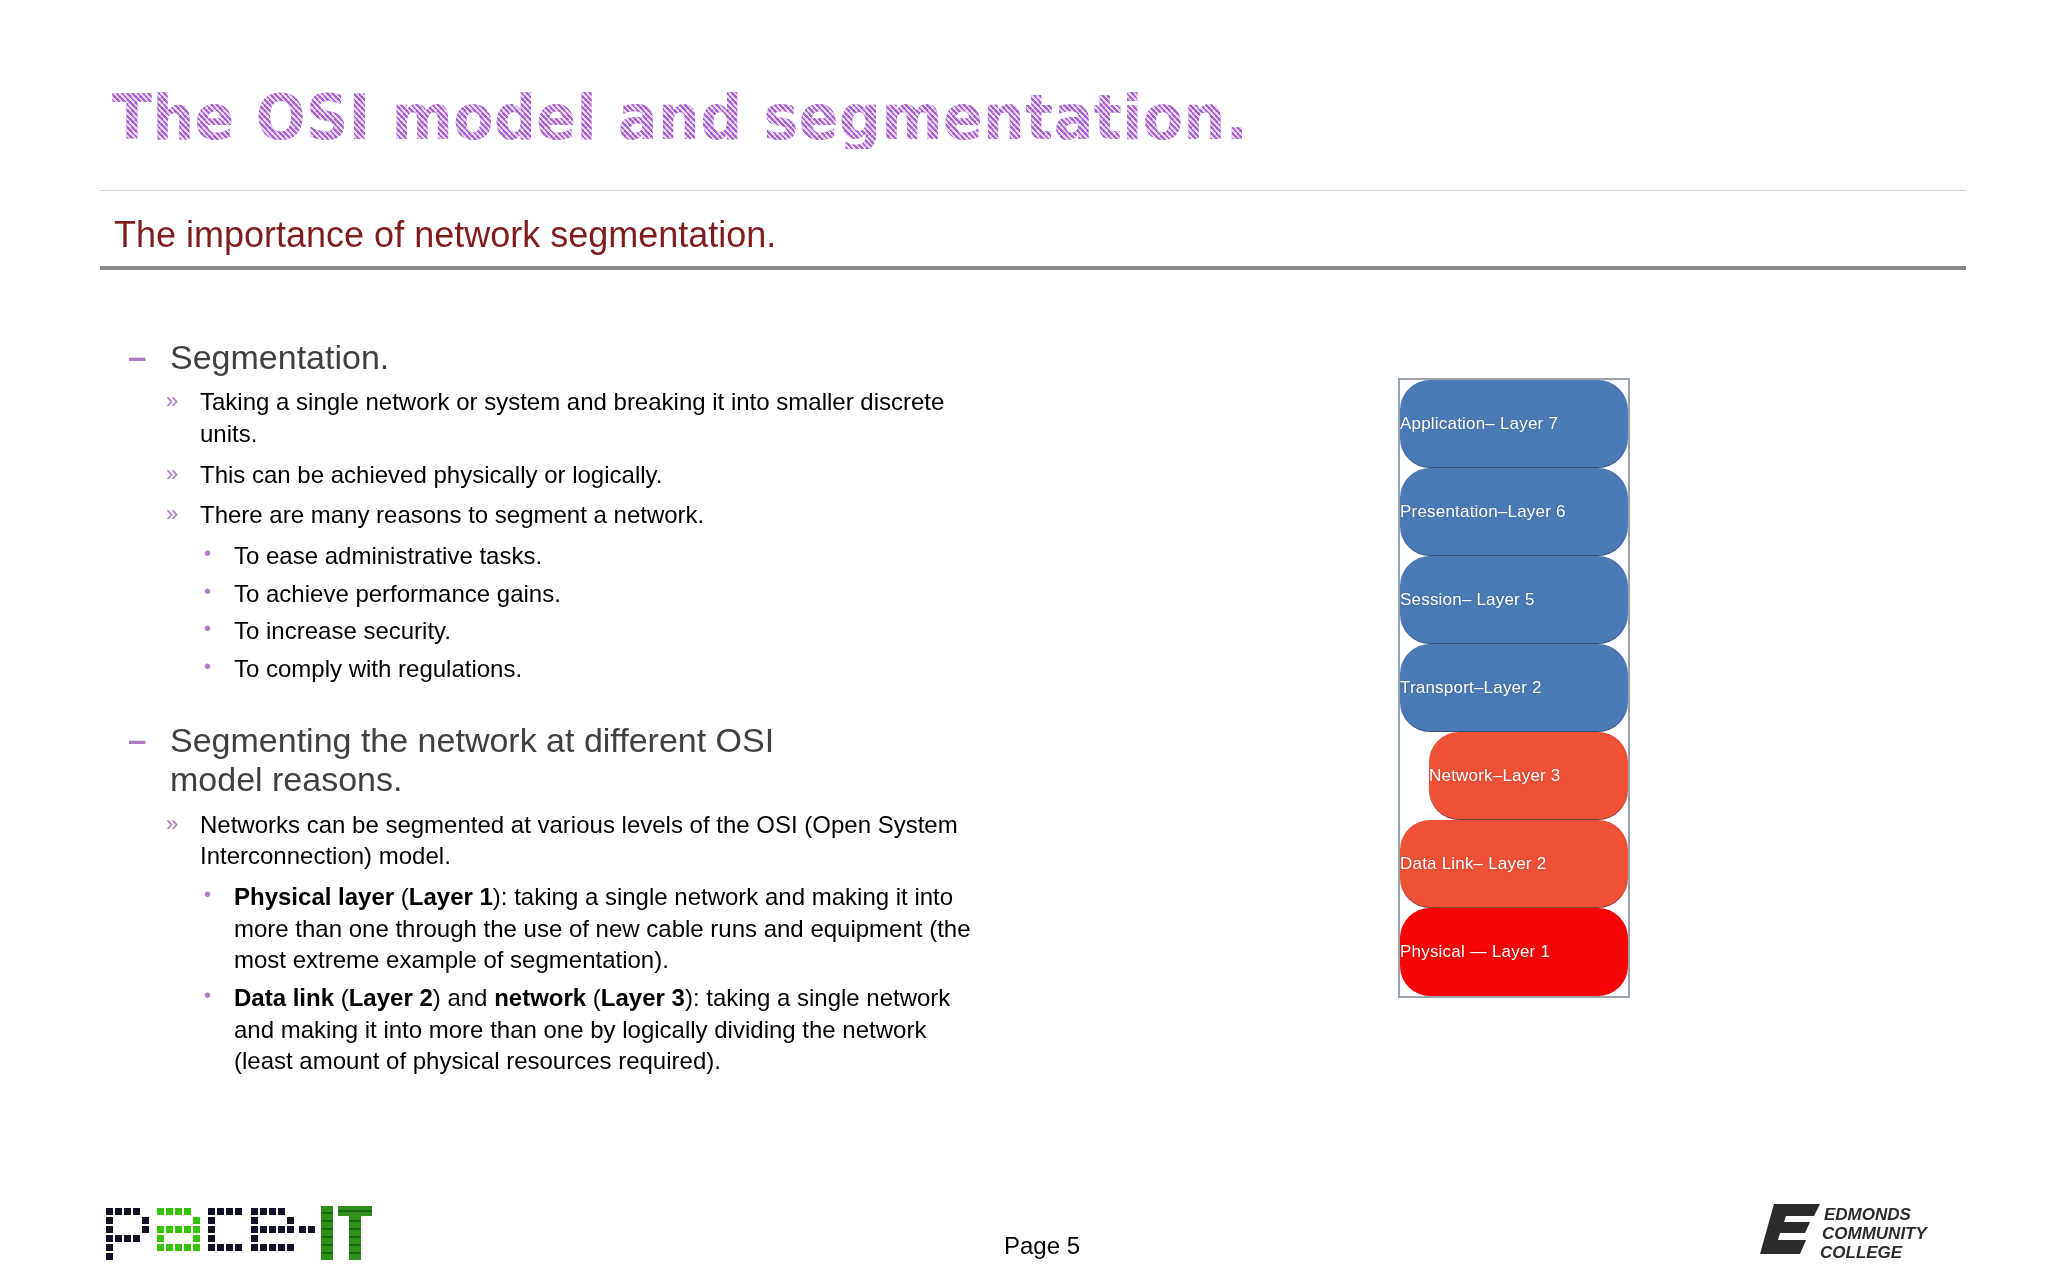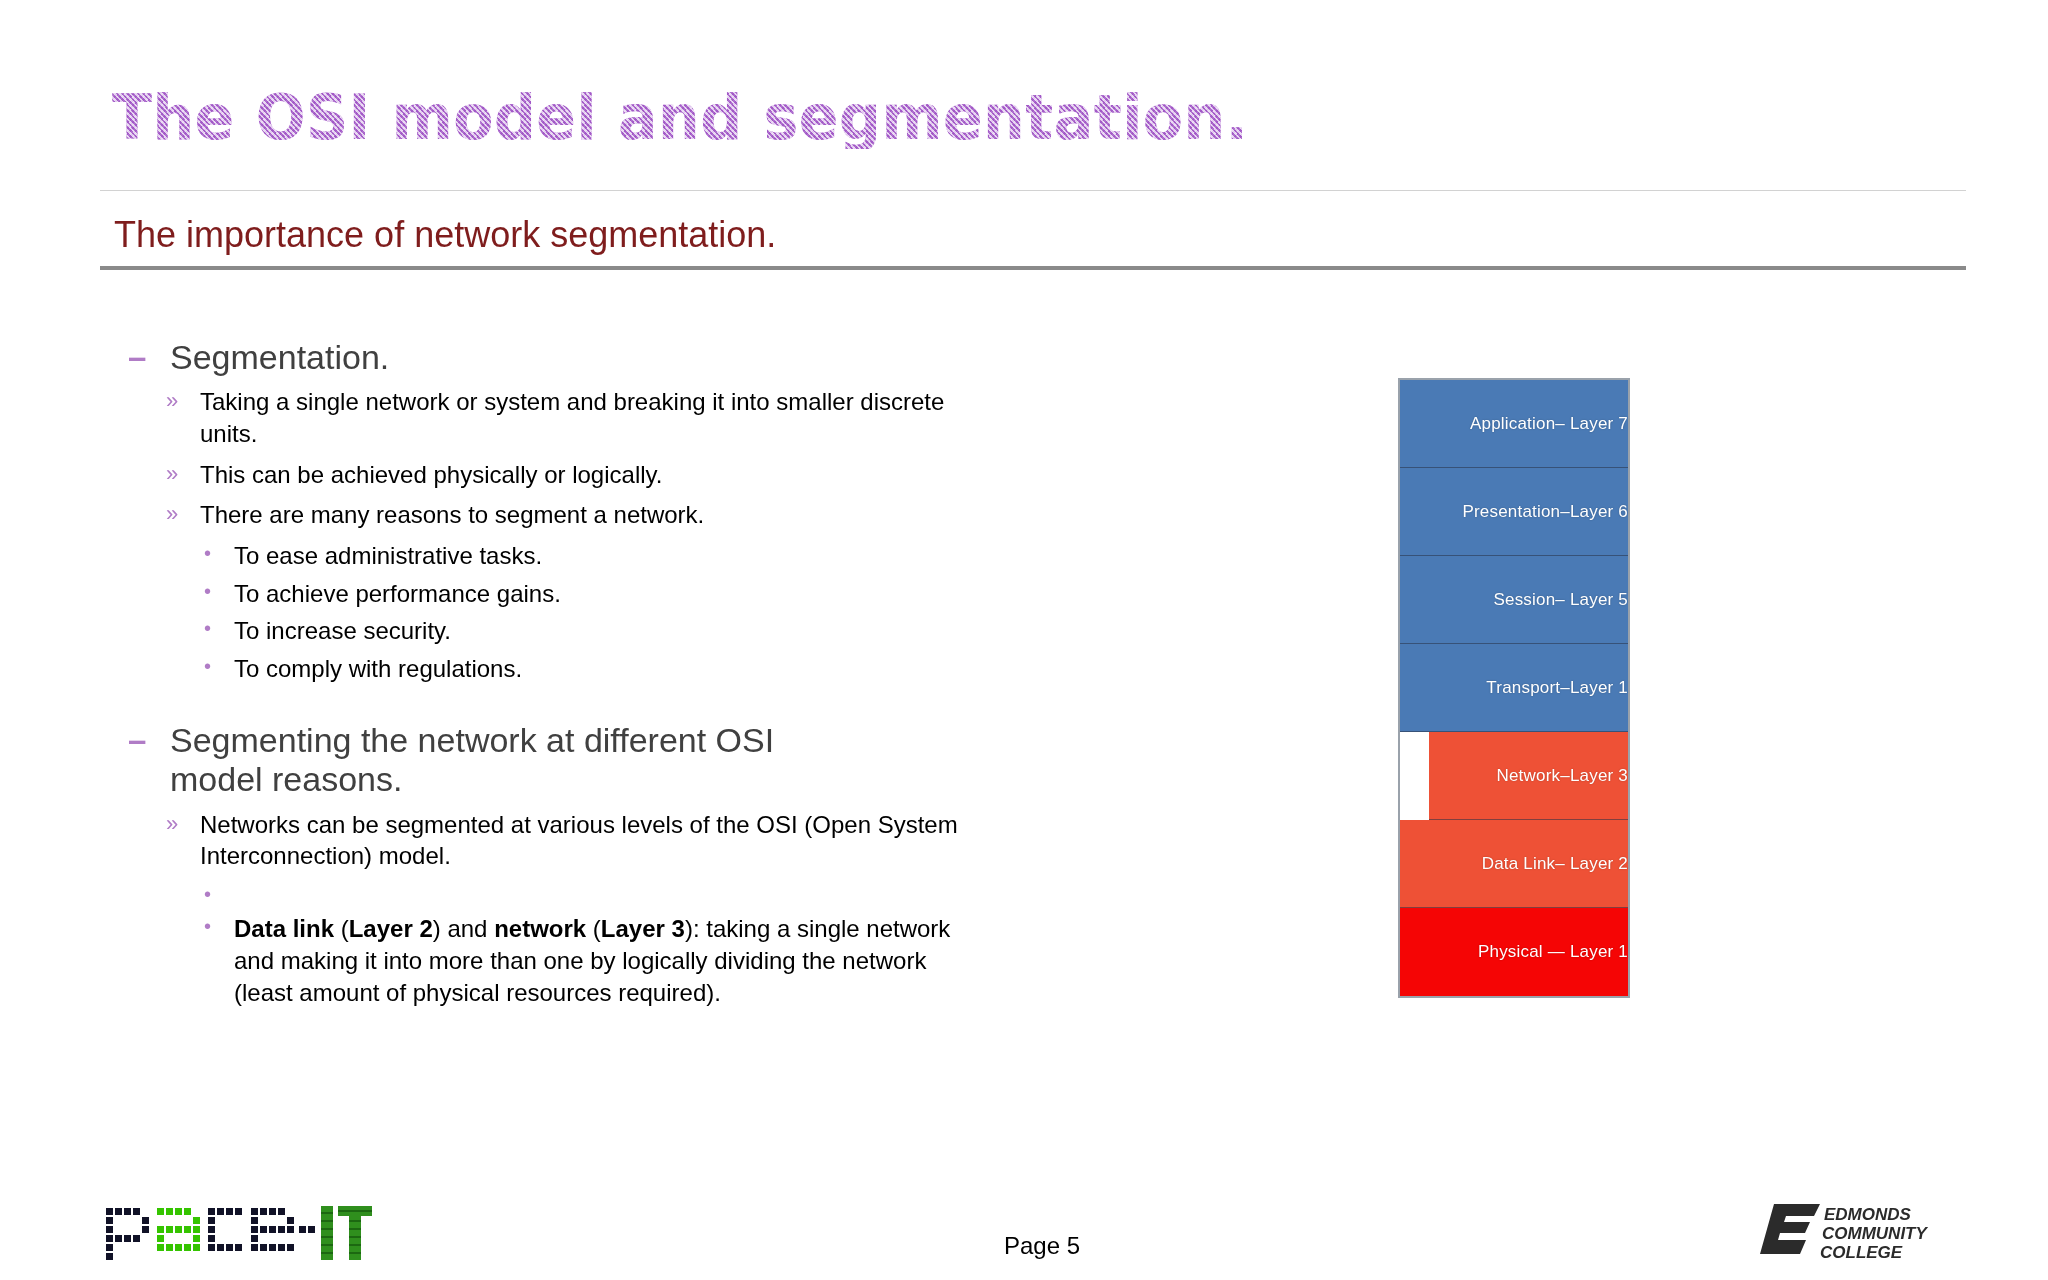--- a/index.html
+++ b/index.html
@@ -148,27 +148,28 @@
     left: 1398px;
     top: 378px;
     width: 232px;
     border: 2px solid #9aa2ab;
     box-sizing: border-box;
   }
   .osi-layer {
     height: 88px;
     display: flex;
     align-items: center;
-    justify-content: flex-end;
+    justify-content: flex-start;
     color: #ffffff;
     font-size: 17px;
     letter-spacing: 0.2px;
     box-sizing: border-box;
     border-bottom: 1px solid rgba(40,50,70,0.55);
     text-shadow: 0 0 2px rgba(0,0,0,0.25);
+    border-radius: 30px;
   }
   .osi-layer:last-child { border-bottom: none; }
 
   
   #page-number {
     position: absolute;
     left: 1004px;
     top: 1232px;
     font-size: 24px;
     color: #000000;
@@ -249,40 +250,41 @@
     <span class="text" style="max-width:640px;">Segmenting the network at different OSI model reasons.</span>
   </div>
 
   <div class="lvl2">
     <span class="marker">»</span>
     <span class="text">Networks can be segmented at various levels of the OSI (Open System Interconnection) model.</span>
   </div>
 
   <div class="lvl3">
     <span class="marker">•</span>
+    <span class="text"><span style="font-weight: bold;">Physical layer</span><span> (</span><span style="font-weight: bold;">Layer 1</span><span>): taking a single network and making it into more than one through the use of new cable runs and equipment (the most extreme example of segmentation).</span></span>
   </div>
   <div class="lvl3">
     <span class="marker">•</span>
     <span class="text"><span style="font-weight: bold;">Data link</span><span> (</span><span style="font-weight: bold;">Layer 2</span><span>) and </span><span style="font-weight: bold;">network</span><span> (</span><span style="font-weight: bold;">Layer 3</span><span>): taking a single network and making it into more than one by logically dividing the network (least amount of physical resources required).</span></span>
   </div>
 
 </div>
 
 <div id="osi-stack">
   <div class="osi-layer" style="background-color: rgb(74, 122, 181);">
     <span>Application– Layer 7</span>
   </div>
   <div class="osi-layer" style="background-color: rgb(74, 122, 181);">
     <span>Presentation–Layer 6</span>
   </div>
   <div class="osi-layer" style="background-color: rgb(74, 122, 181);">
     <span>Session– Layer 5</span>
   </div>
   <div class="osi-layer" style="background-color: rgb(74, 122, 181);">
-    <span>Transport–Layer 1</span>
+    <span>Transport–Layer 2</span>
   </div>
   <div class="osi-layer" style="background-color: rgb(238, 81, 54); margin-left: 29px;">
     <span>Network–Layer 3</span>
   </div>
   <div class="osi-layer" style="background-color: rgb(238, 81, 54);">
     <span>Data Link– Layer 2</span>
   </div>
   <div class="osi-layer" style="background-color: rgb(245, 5, 5);">
     <span>Physical — Layer 1</span>
   </div>

